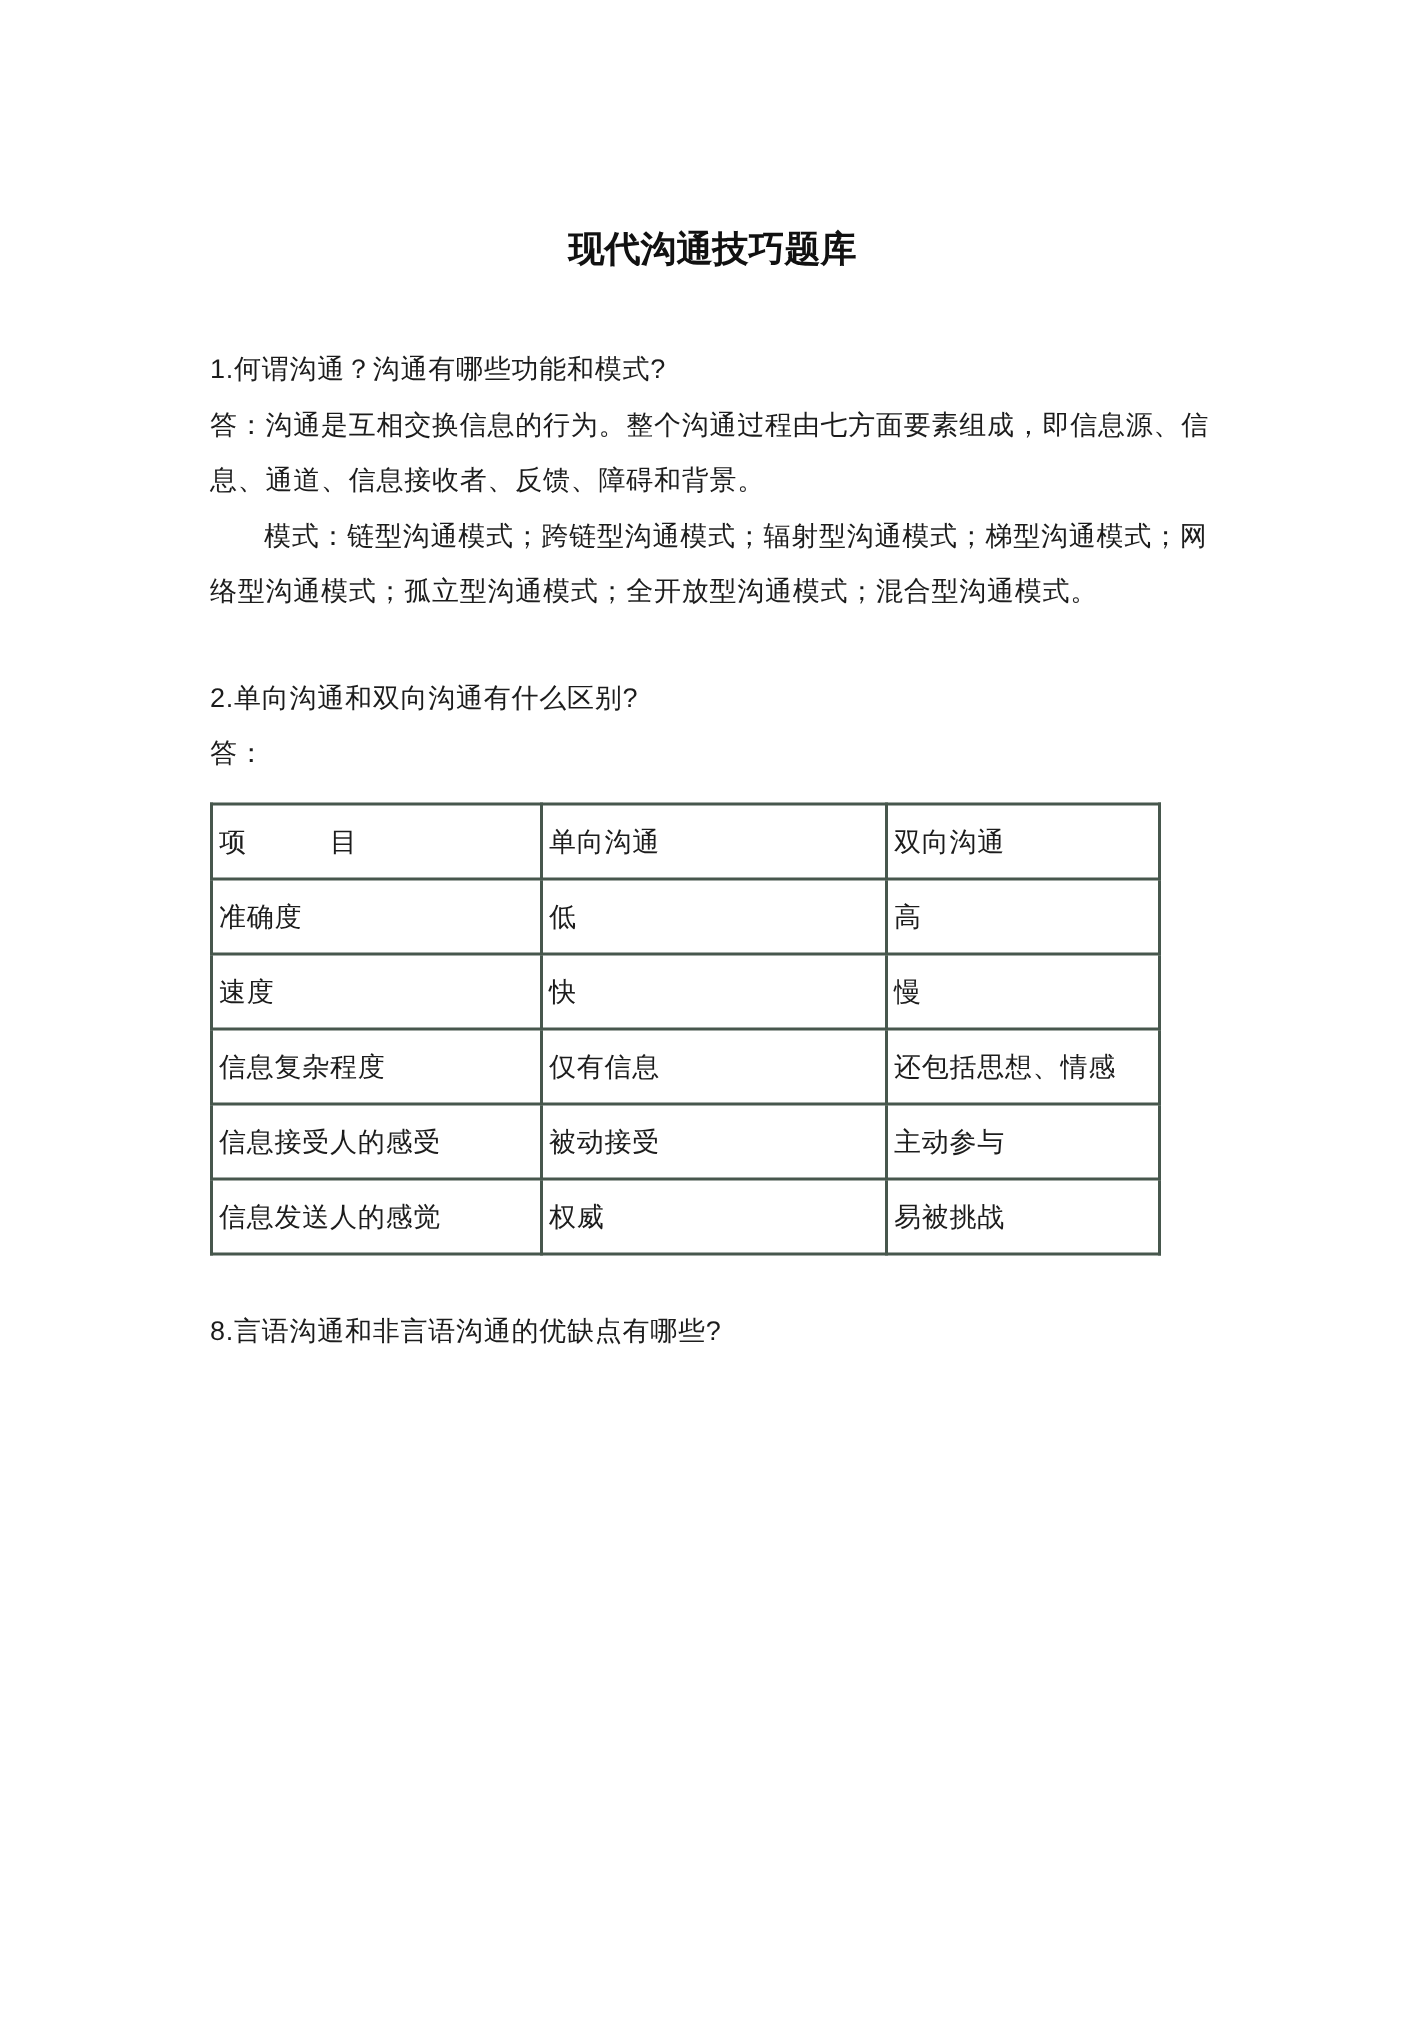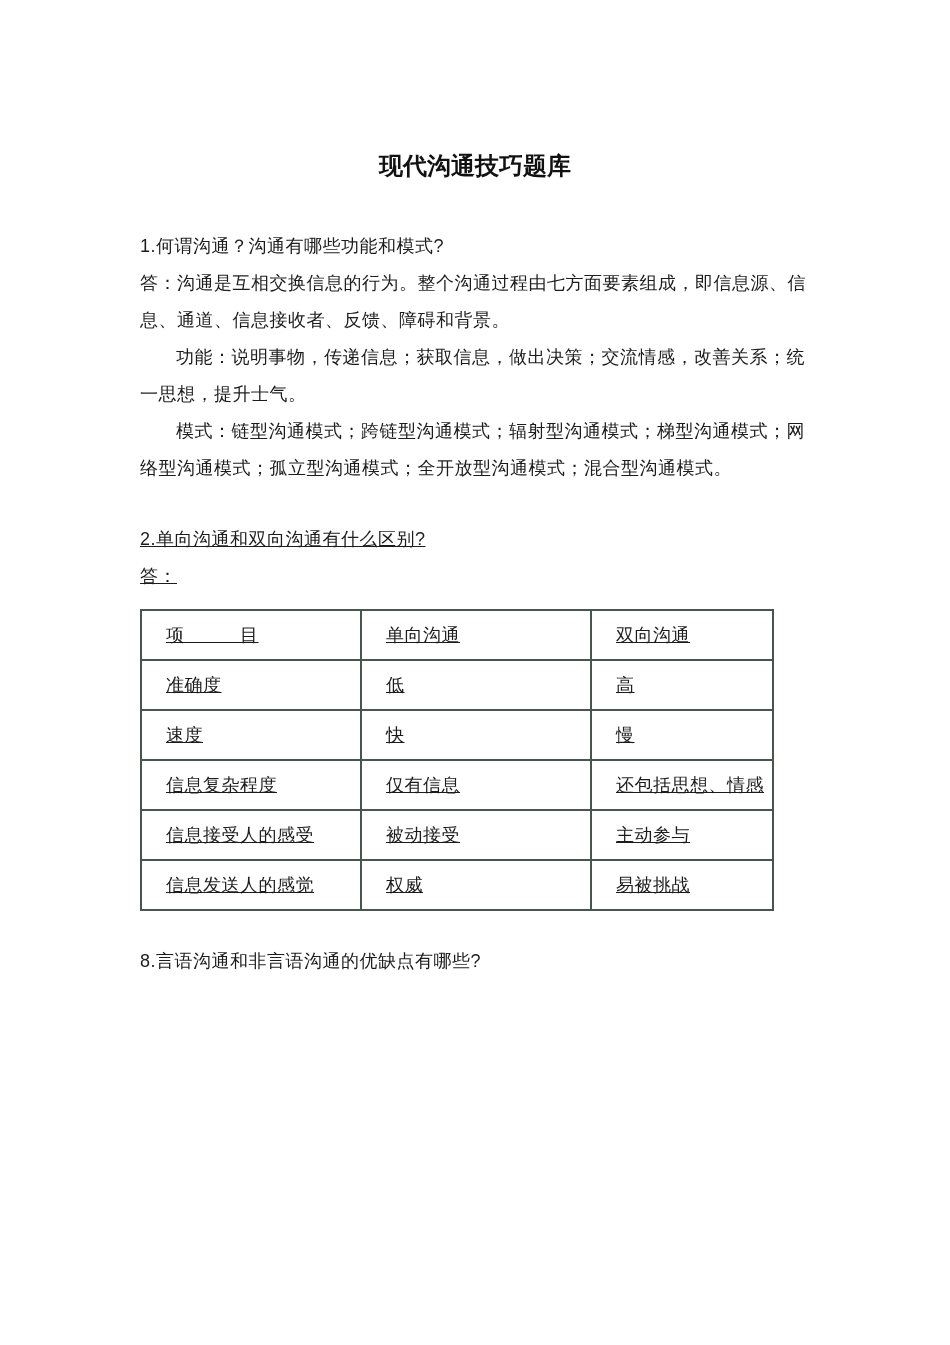--- a/index.html
+++ b/index.html
@@ -27,32 +27,32 @@
     color: #111111;
   }
   p {
     margin: 0;
     line-height: 37px;
     letter-spacing: 0.5px;
   }
   .indent {
     text-indent: 2em;
   }
-  .section-q2 { margin-top: 34px; text-decoration: underline; }
+  .section-q2 { margin-top: 34px; }
   .section-q3 { margin-top: 32px; }
   table.cmp {
     border-collapse: collapse;
     margin-top: 14px;
     table-layout: fixed;
     width: 632px;
   }
   table.cmp th, table.cmp td {
     border: 2px solid #47574d;
     height: 48px;
-    padding: 0 0 0 24px;
+    padding: 0 0 0 4px;
     font-weight: normal;
     text-align: left;
     vertical-align: middle;
     font-size: 18px;
     color: #1c1c1c;
     letter-spacing: 0.5px;
   }
   .col1 { width: 220px; }
   .col2 { width: 230px; }
   .col3 { width: 182px; }
@@ -60,21 +60,20 @@
 </head>
 <body>
 
 <div class="page">
 
   <h1 class="doc-title">现代沟通技巧题库</h1>
 
   <div class="section-q1">
     <p>1.何谓沟通？沟通有哪些功能和模式?</p>
     <p>答：沟通是互相交换信息的行为。整个沟通过程由七方面要素组成，即信息源、信息、通道、信息接收者、反馈、障碍和背景。</p>
-    <p class="indent">功能：说明事物，传递信息；获取信息，做出决策；交流情感，改善关系；统一思想，提升士气。</p>
     <p class="indent">模式：链型沟通模式；跨链型沟通模式；辐射型沟通模式；梯型沟通模式；网络型沟通模式；孤立型沟通模式；全开放型沟通模式；混合型沟通模式。</p>
   </div>
 
   <div class="section-q2">
     <p>2.单向沟通和双向沟通有什么区别?</p>
     <p>答：</p>
 
     <table class="cmp">
       <colgroup>
         <col class="col1">

